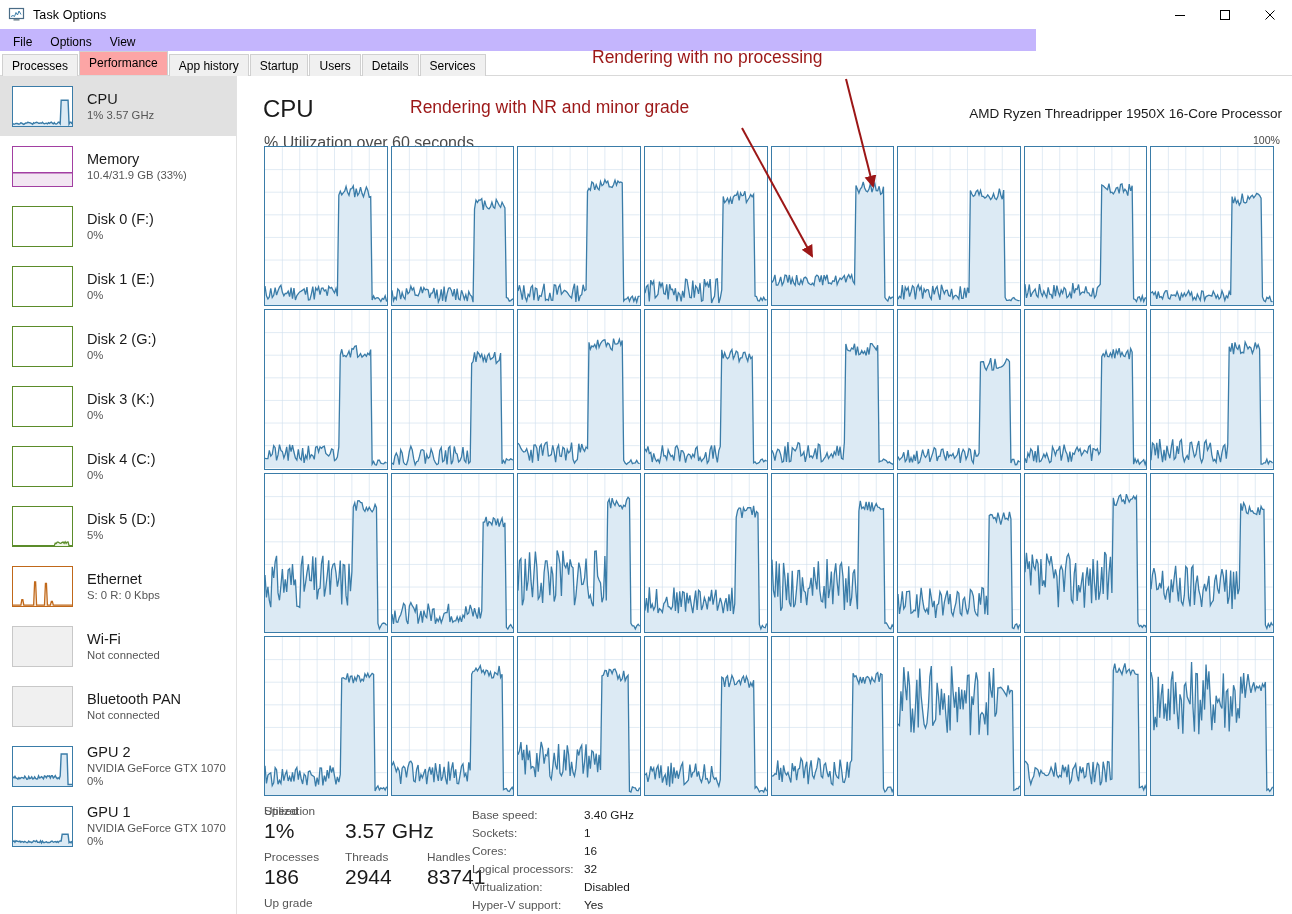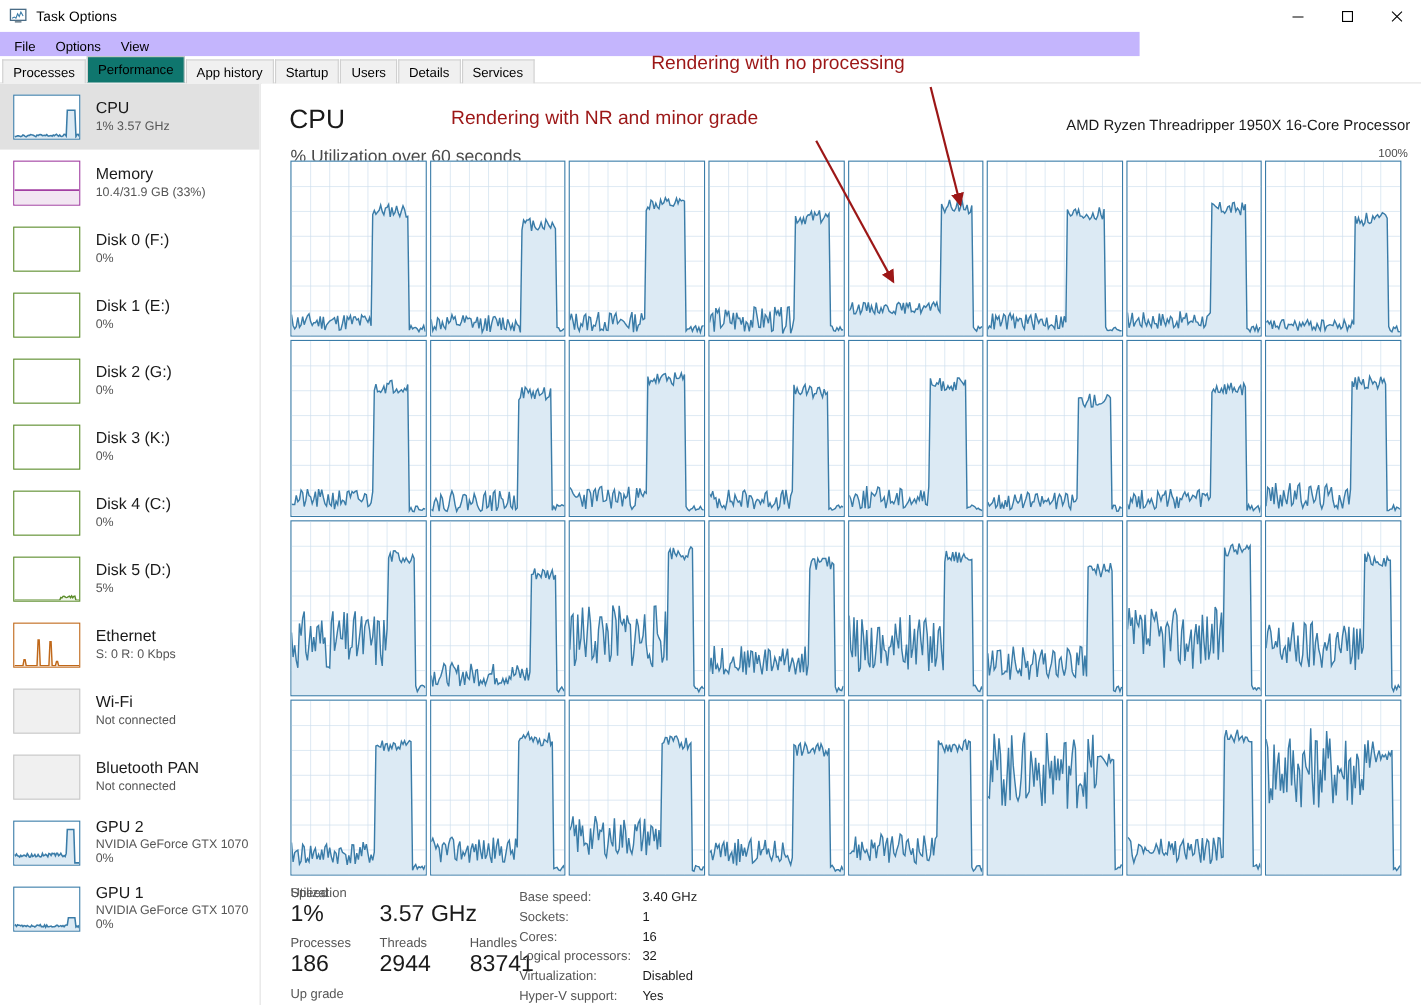--- a/index.html
+++ b/index.html
@@ -38,21 +38,21 @@
     background:#ffffff; border-bottom:1px solid #d9d9d9;
     display:flex; align-items:flex-end; padding-left:2px;
   }
   .tab {
     font-size:12px; color:#000; height:22px; line-height:22px;
     padding:0 9px; background:#f0f0f0;
     border:1px solid #d0d0d0; border-bottom:none;
     margin-right:1px; position:relative; top:1px;
   }
   .tab.active {
-    background:#0f766e; border-color:#d0d0d0; top:0px; height:24px; line-height:23px;
+    background:#fca5a5; border-color:#d0d0d0; top:0px; height:24px; line-height:23px;
     z-index:2;
   }
 
   
   .sidebar {
     position:absolute; left:0; top:76px; width:237px; height:838px;
     background:#ffffff; border-right:1px solid #e2e2e2; overflow:hidden;
   }
   .side-item {
     position:relative; height:60px; display:flex; align-items:center;

